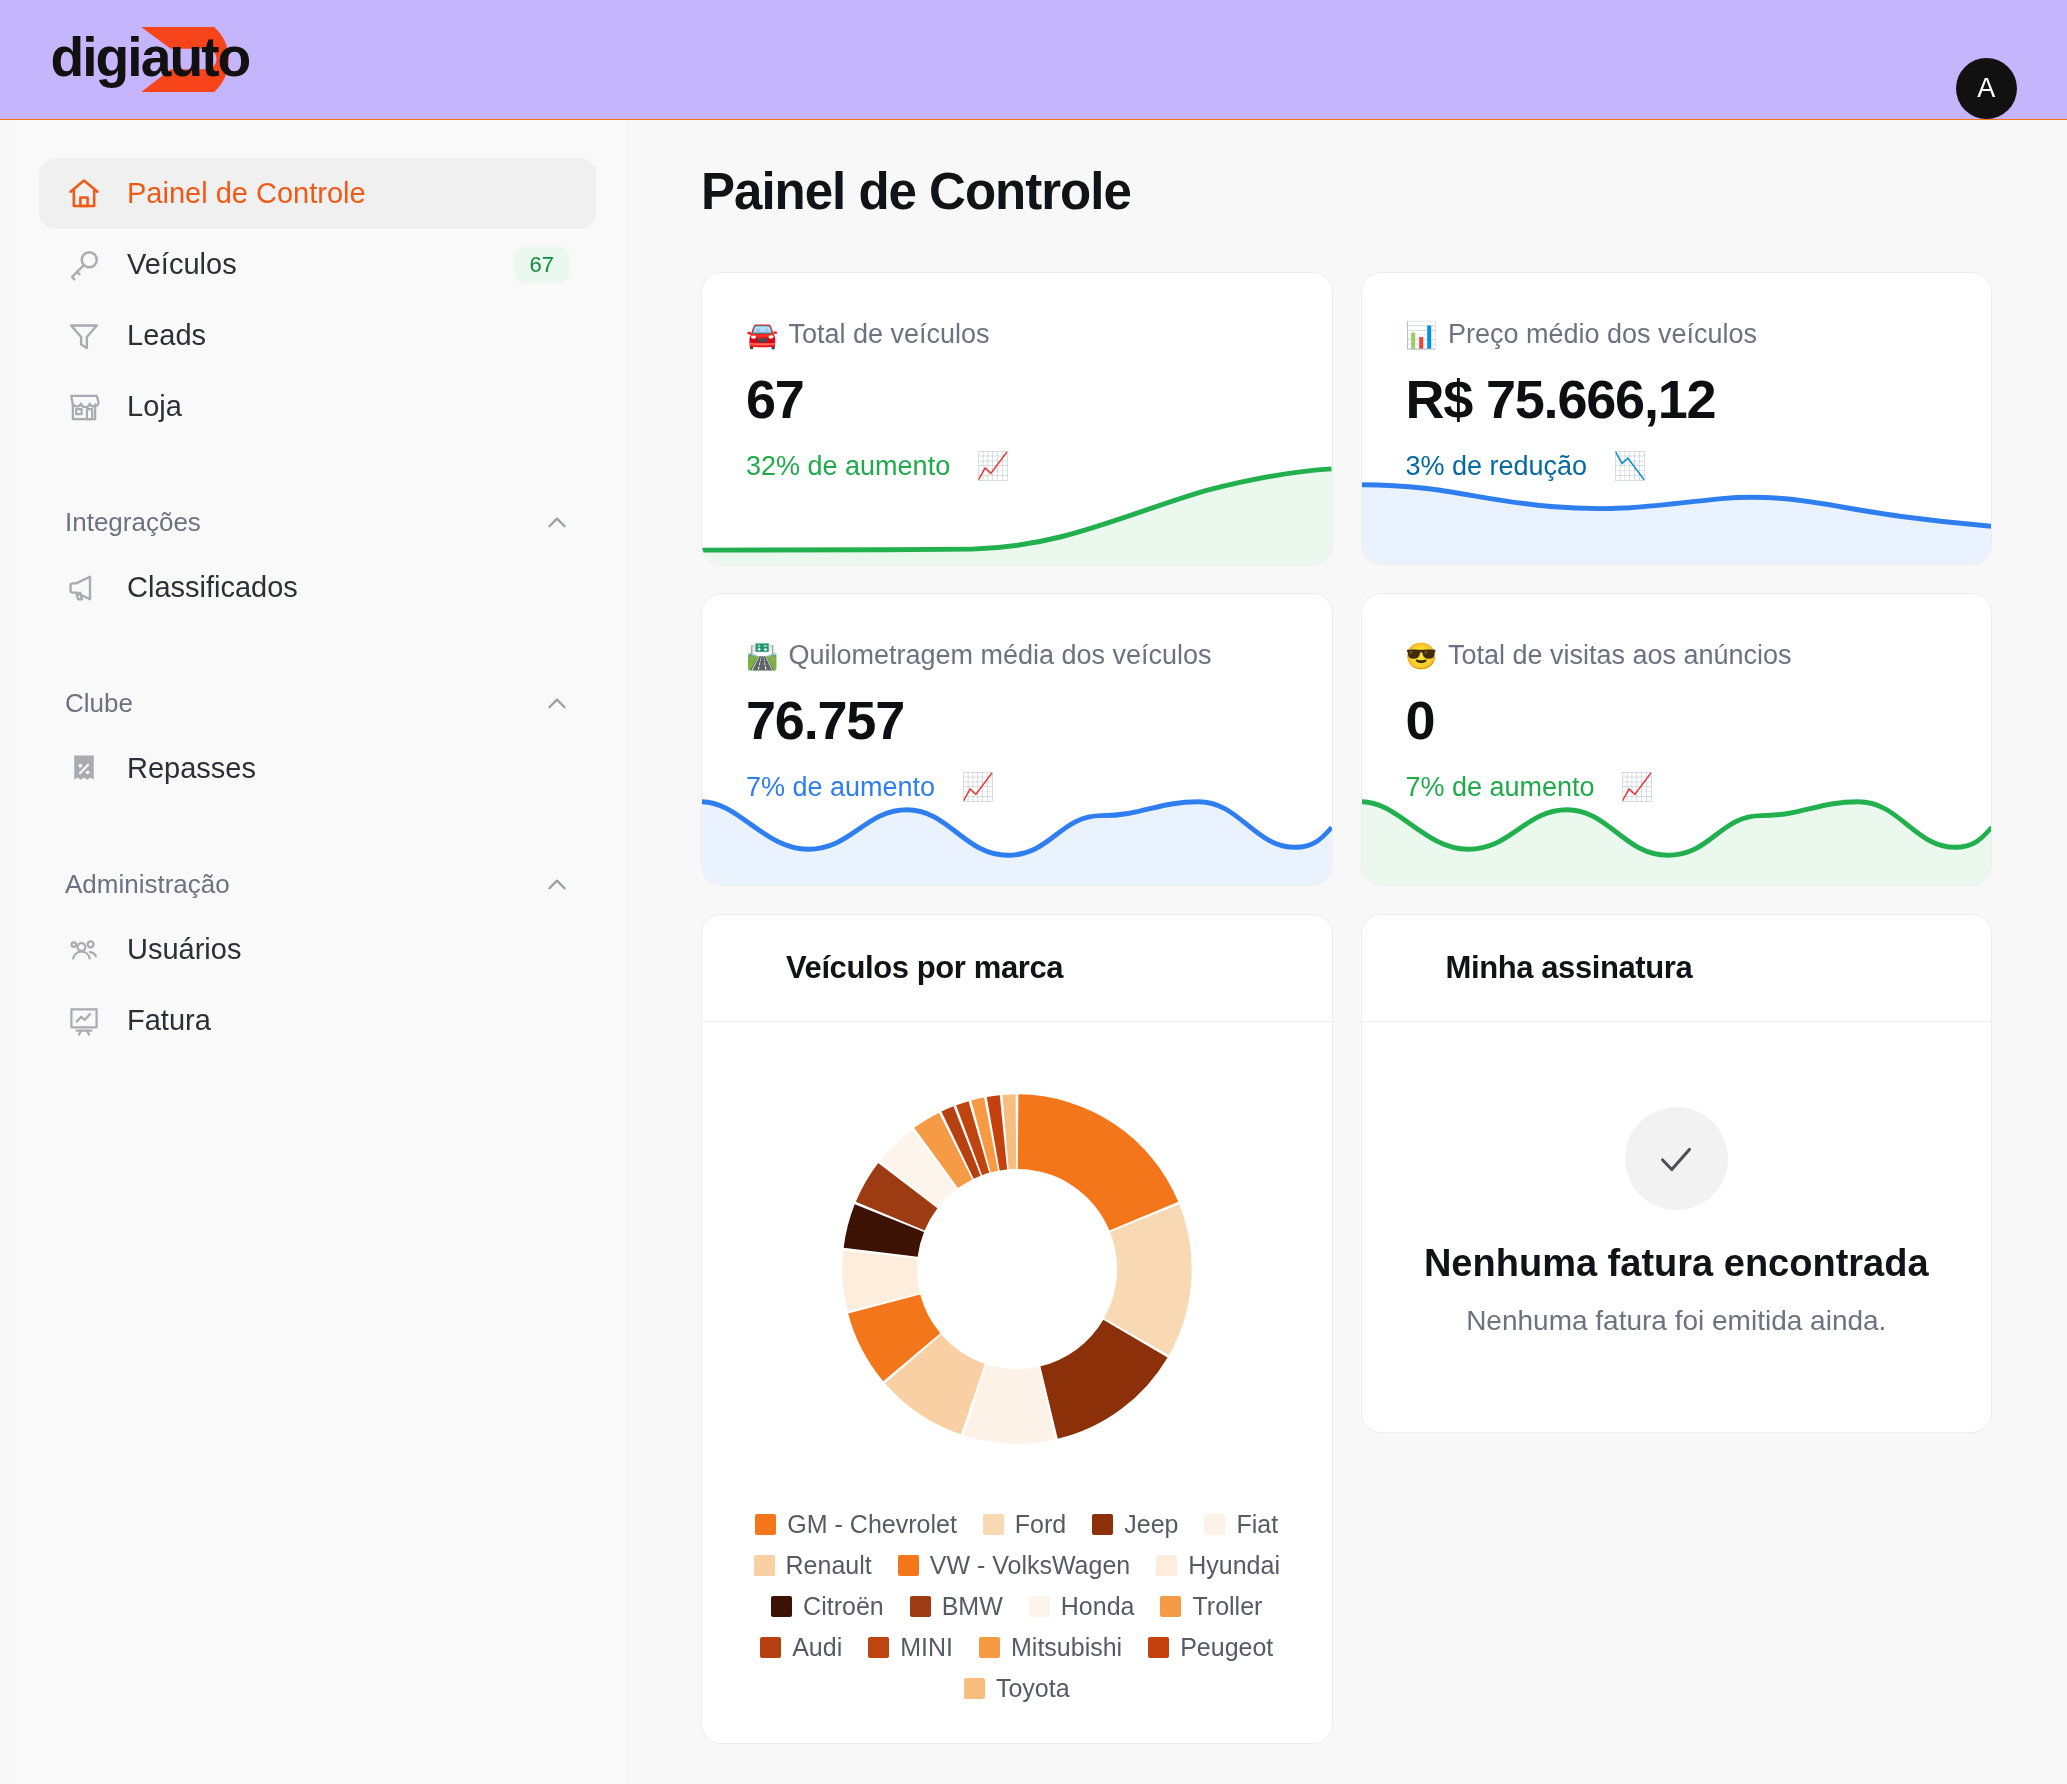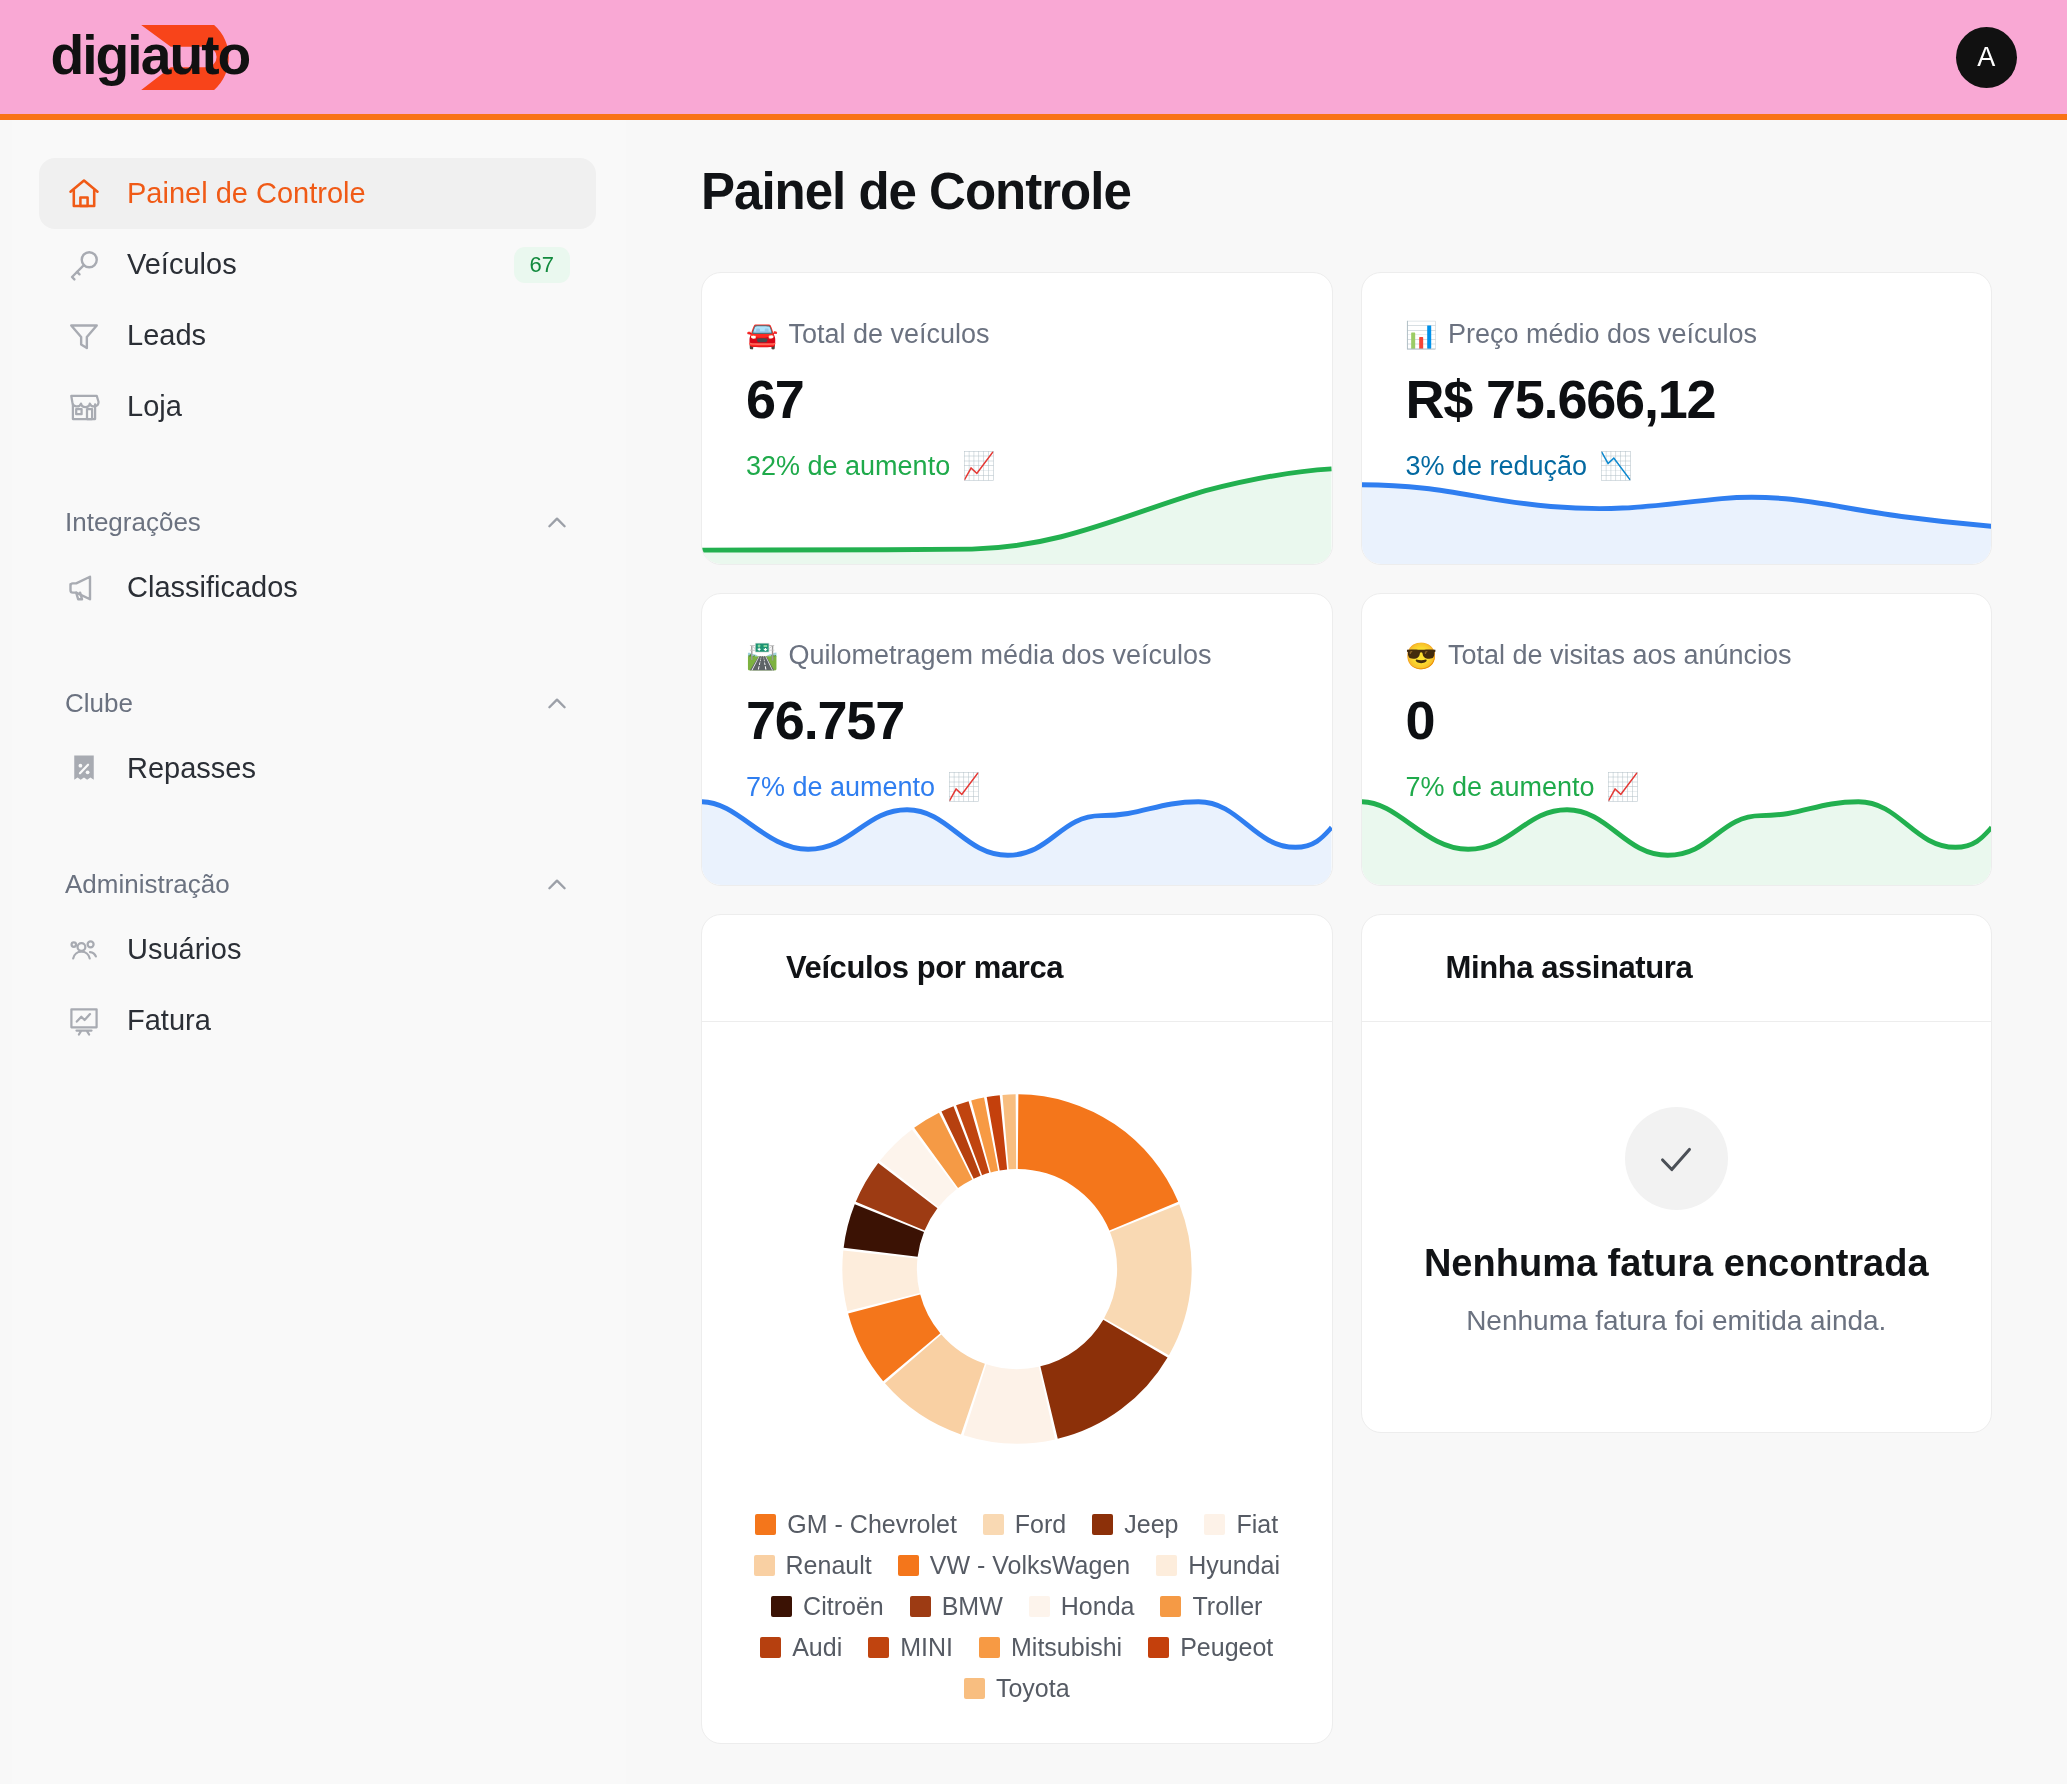--- a/index.html
+++ b/index.html
@@ -6,23 +6,23 @@
   html, body {
     width: 2067px; height: 1784px;
     background: #f8f8f8;
     font-family: "Liberation Sans", sans-serif;
     overflow: hidden;
   }
   .app { width: 2067px; height: 1784px; display: flex; flex-direction: column; }
 
   
   .topbar {
-    height: 120px; min-height: 120px; background: #f9a8d4;
-    border-bottom: 6px solid #f97316;
-    display: flex; align-items: center; justify-content: space-between;
+    height: 120px; min-height: 120px; background: #c4b5fd;
+    border-bottom: 1px solid #f97316;
+    display: flex; align-items: flex-end; justify-content: space-between;
     padding: 0 50px 0 50px;
   }
   .logo-wrap { display: flex; align-items: center; height: 100%; }
   .logo-svg { display: block; }
   .avatar {
     width: 61px; height: 61px; border-radius: 50%;
     background: #111111; color: #ffffff;
     display: flex; align-items: center; justify-content: center;
     font-size: 27px; font-weight: 400; letter-spacing: 0.5px;
   }
@@ -72,21 +72,21 @@
   }
   .stat-label {
     font-size: 27px; color: #6b7280; display: flex; align-items: center; gap: 10px;
     white-space: nowrap;
   }
   .stat-emoji { font-size: 26px; line-height: 1; }
   .stat-value {
     font-size: 54px; font-weight: 700; color: #0d0f12;
     letter-spacing: -1.2px; margin-top: 18px;
   }
-  .stat-delta { font-size: 27px; margin-top: 20px; display: flex; align-items: center; gap: 12px; }
+  .stat-delta { font-size: 27px; margin-top: 20px; display: flex; align-items: center; gap: 26px; }
   .stat-delta.up-green { color: #1faa4b; }
   .stat-delta.up-blue  { color: #2f7ef0; }
   .stat-delta.down-blue{ color: #0369a1; }
   .spark { position: absolute; left: 0; bottom: 0; width: 100%; height: 109px; }
   .spark svg { display: block; width: 100%; height: 100%; }
 
   
   .panel {
     background: #ffffff; border: 1px solid #ededed; border-radius: 20px;
     overflow: hidden;

